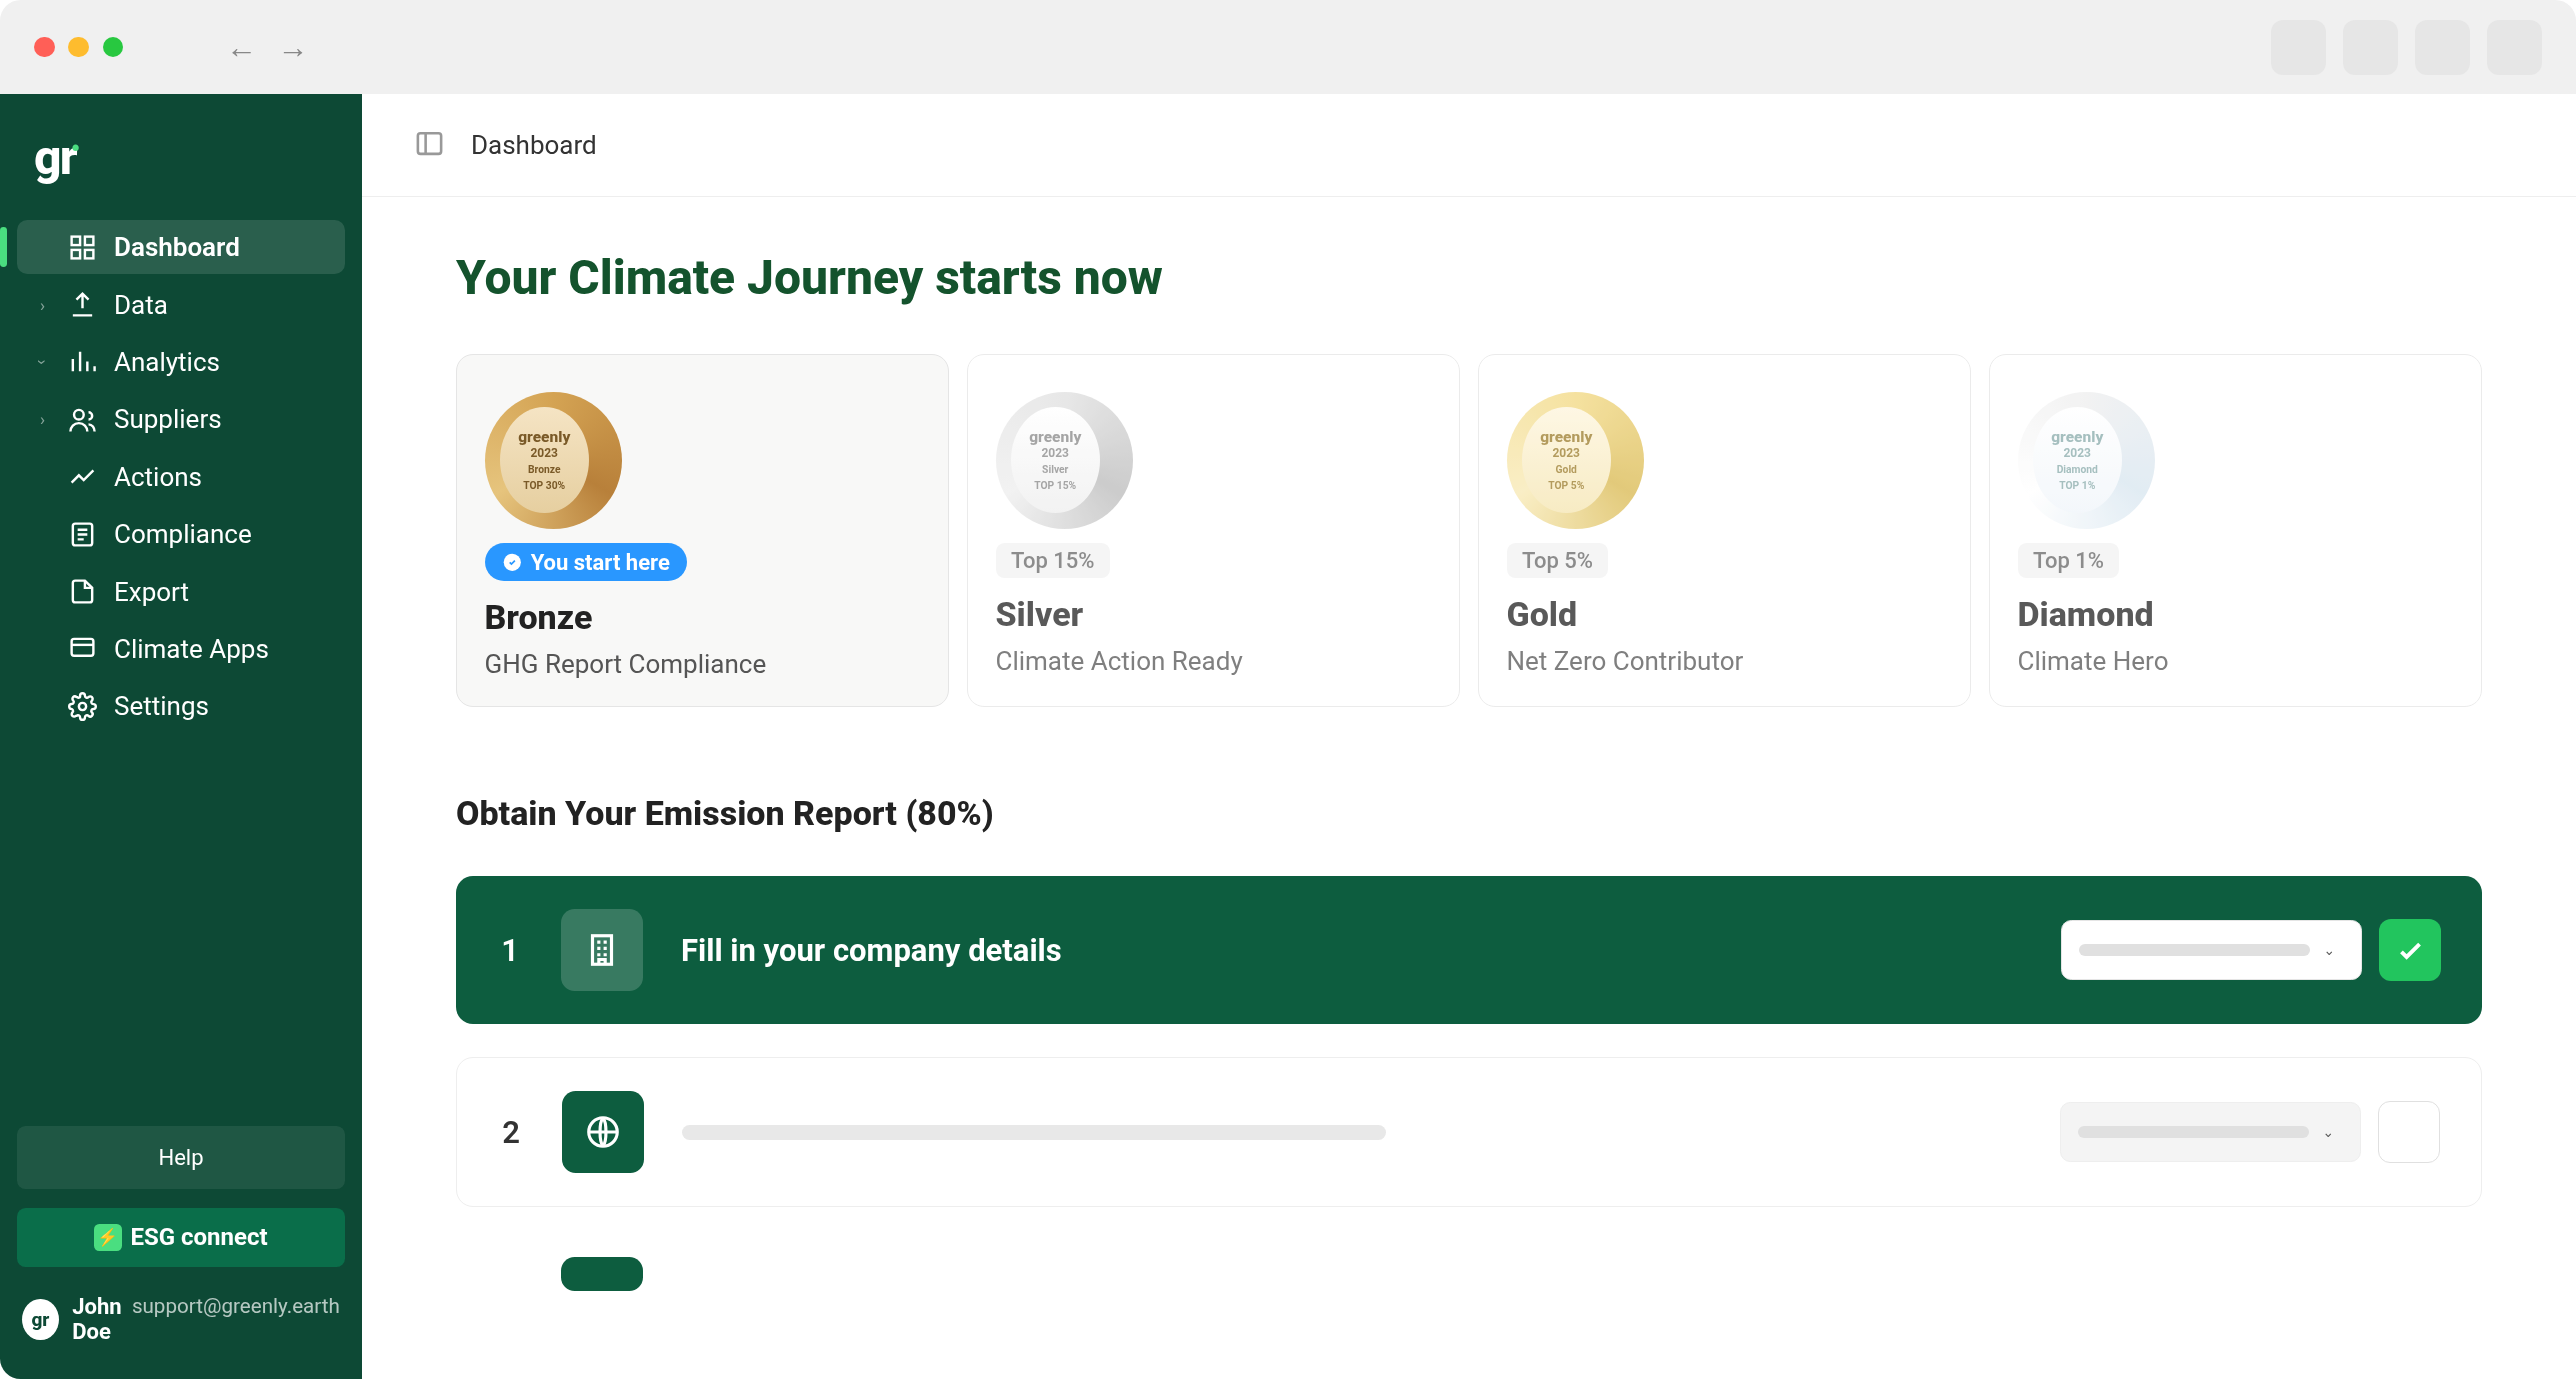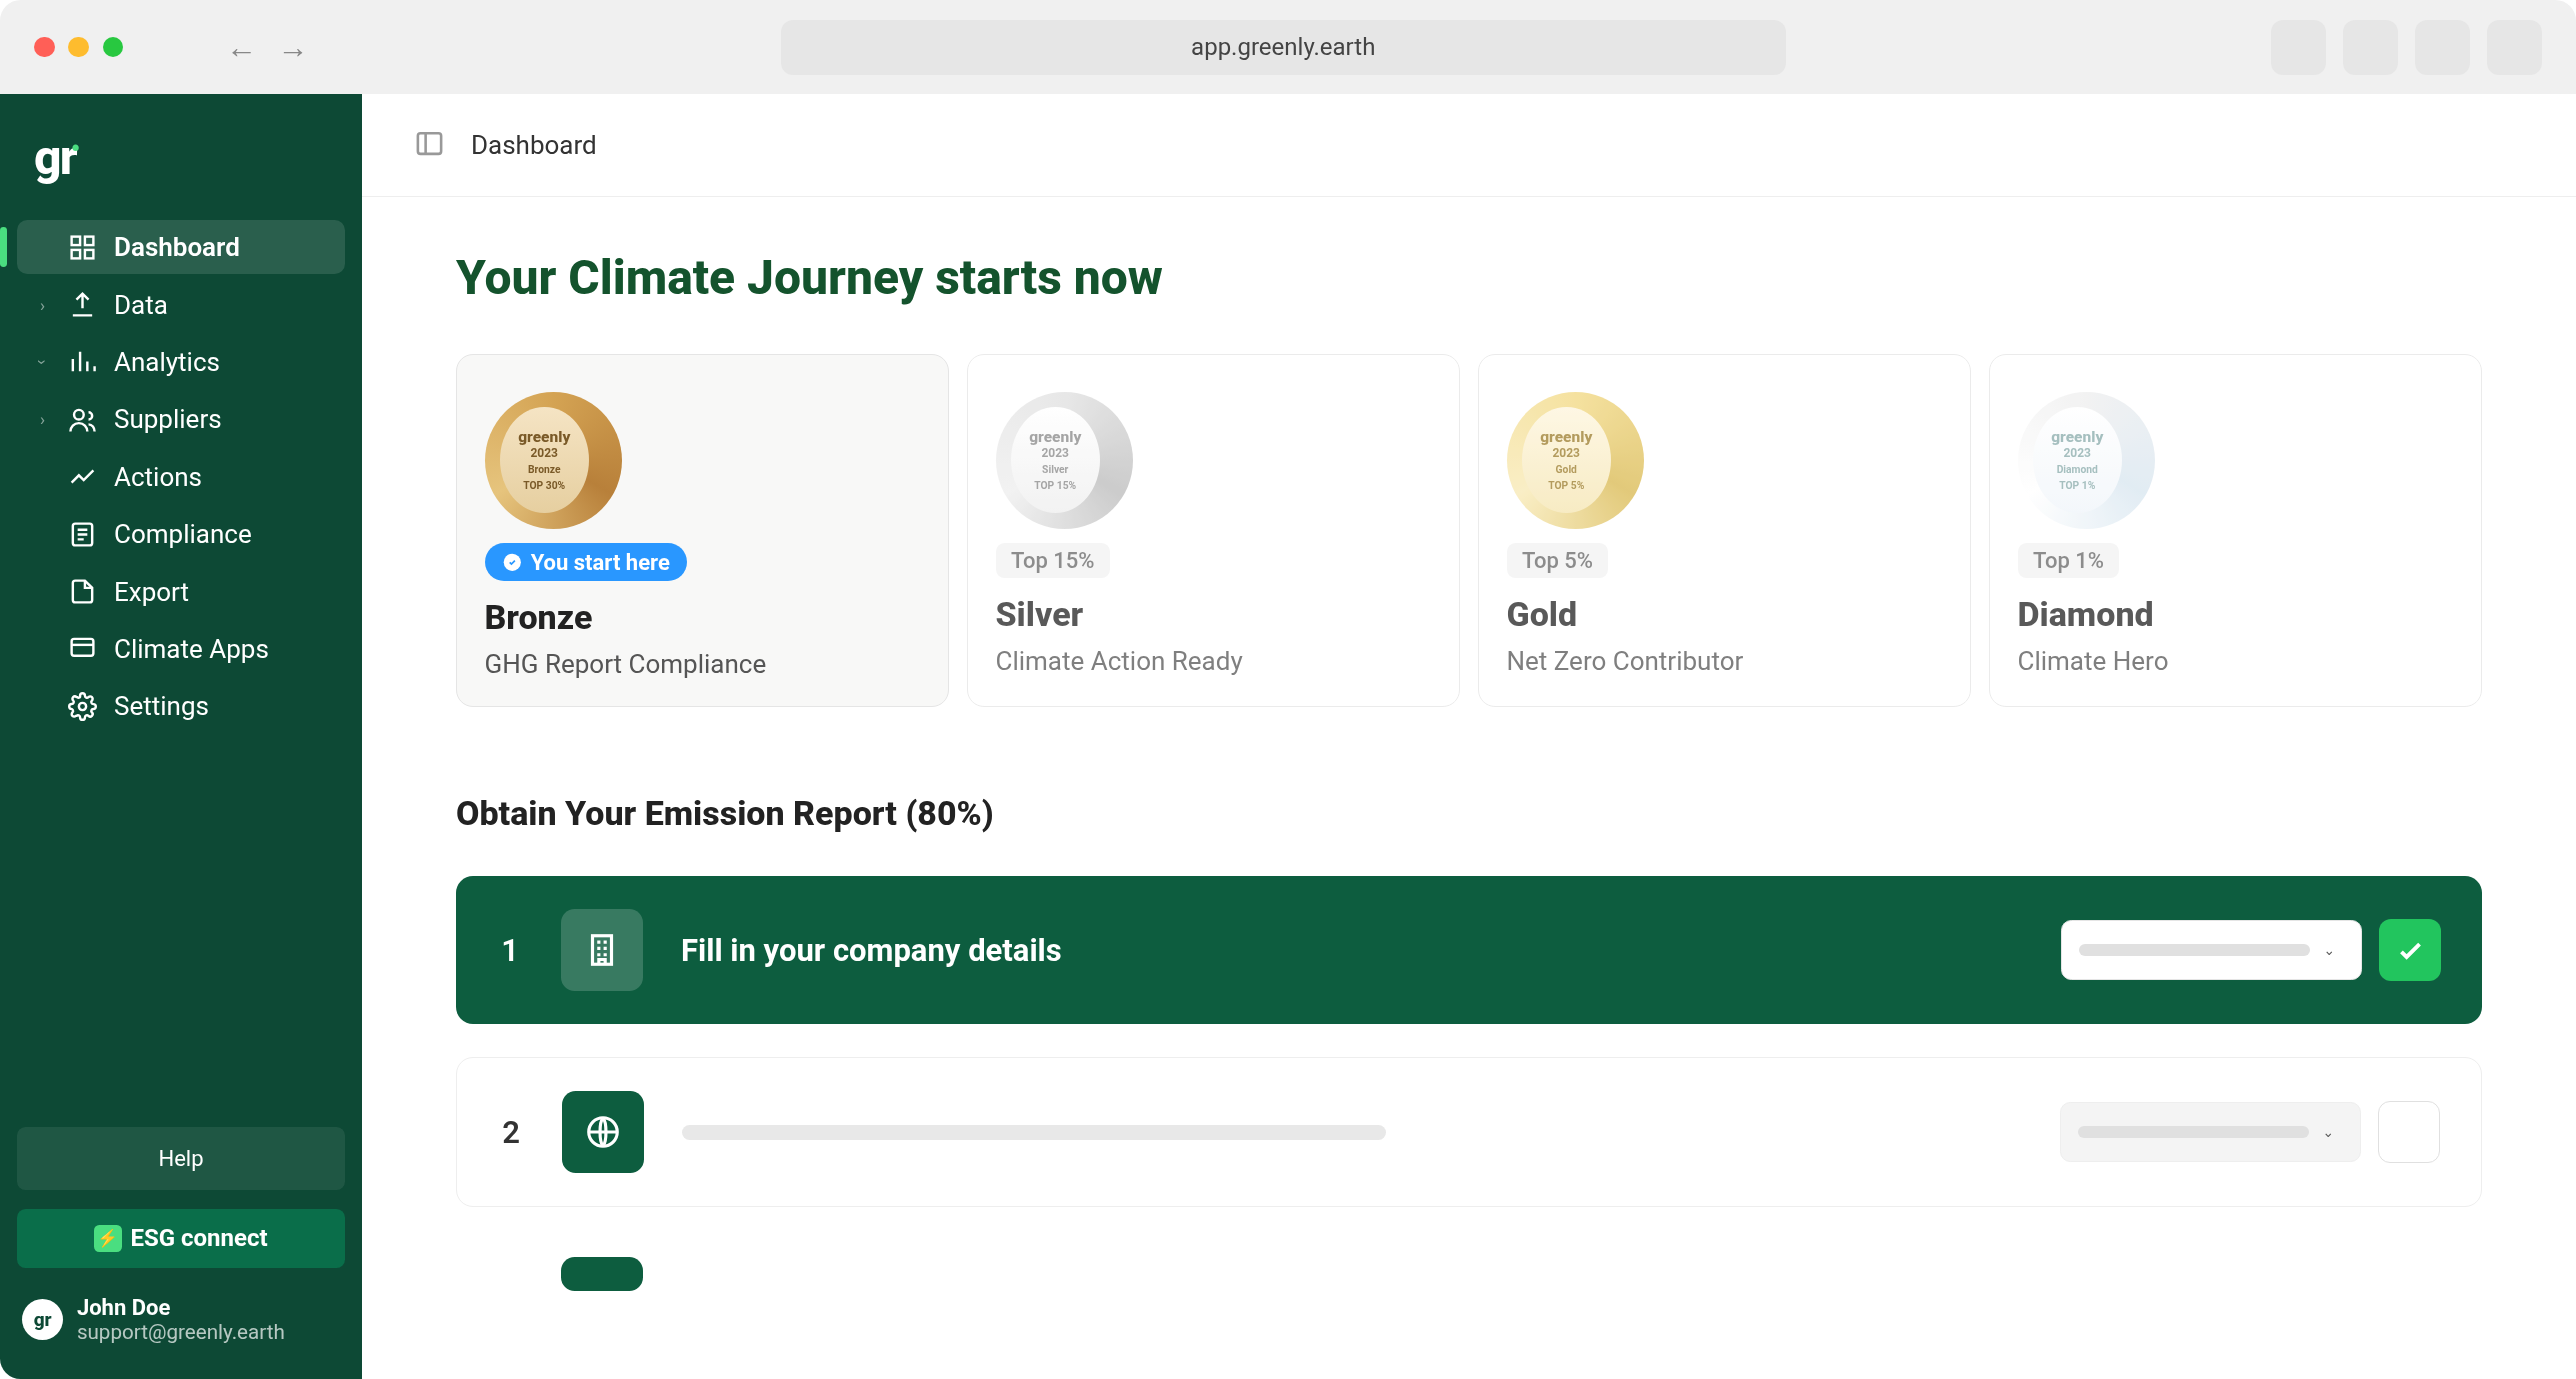--- a/index.html
+++ b/index.html
@@ -33,21 +33,21 @@
 .nav-icon { width: 29px; height: 29px; display: flex; align-items: center; justify-content: center; }
 .nav-icon svg { width: 29px; height: 29px; stroke: #fff; fill: none; stroke-width: 2; }
 .nav-label { flex: 1; }
 
 .sidebar-bottom { margin-top: auto; display: flex; flex-direction: column; gap: 19px; }
 .help-btn { background: rgba(255,255,255,0.08); color: #fff; border: none; padding: 19px; border-radius: 8.6px; font-size: 22px; text-align: center; cursor: pointer; }
 .esg-btn { background: #0a6e4a; color: #fff; padding: 15.5px; border-radius: 8.6px; text-align: center; font-size: 24px; font-weight: 700; display: flex; align-items: center; justify-content: center; gap: 8.6px; cursor: pointer; }
 .esg-bolt { background: #4ade80; color: #0d4935; width: 27.5px; height: 27.5px; border-radius: 5.2px; display: inline-flex; align-items: center; justify-content: center; font-size: 17px; }
 .user-row { display: flex; align-items: center; gap: 13.7px; padding: 8.6px 5.2px; }
 .avatar { width: 41px; height: 41px; border-radius: 50%; background: #fff; display: flex; align-items: center; justify-content: center; color: #0d4935; font-weight: 800; font-size: 19px; }
-.user-info { display: flex; flex-direction: column; justify-content: flex-end; }
+.user-info { display: flex; flex-direction: row; justify-content: flex-end; }
 .user-name { font-size: 22px; font-weight: 700; }
 .user-email { font-size: 20.6px; color: rgba(255,255,255,0.7); }
 
 
 .main { flex: 1; display: flex; flex-direction: column; overflow: hidden; }
 .topbar { height: 103px; border-bottom: 1.7px solid #eee; display: flex; align-items: center; padding: 0 52px; gap: 26px; }
 .topbar-icon svg { width: 31px; height: 31px; stroke: #999; fill: none; stroke-width: 2; }
 .breadcrumb { font-size: 26px; color: #333; }
 
 .content { padding: 52px 94px; overflow-y: auto; }
@@ -113,23 +113,20 @@
 <div class="browser-chrome">
   <div class="traffic-lights">
     <div class="traffic-light tl-red"></div>
     <div class="traffic-light tl-yellow"></div>
     <div class="traffic-light tl-green"></div>
   </div>
   <div class="nav-arrows">
     <div class="nav-arrow">←</div>
     <div class="nav-arrow">→</div>
   </div>
-  <div class="url-bar">
-    <span>app.greenly.earth</span>
-  </div>
   <div class="chrome-right">
     <div class="chrome-box"></div>
     <div class="chrome-box"></div>
     <div class="chrome-box"></div>
     <div class="chrome-box"></div>
   </div>
 </div>
 
 <div class="app">
 

